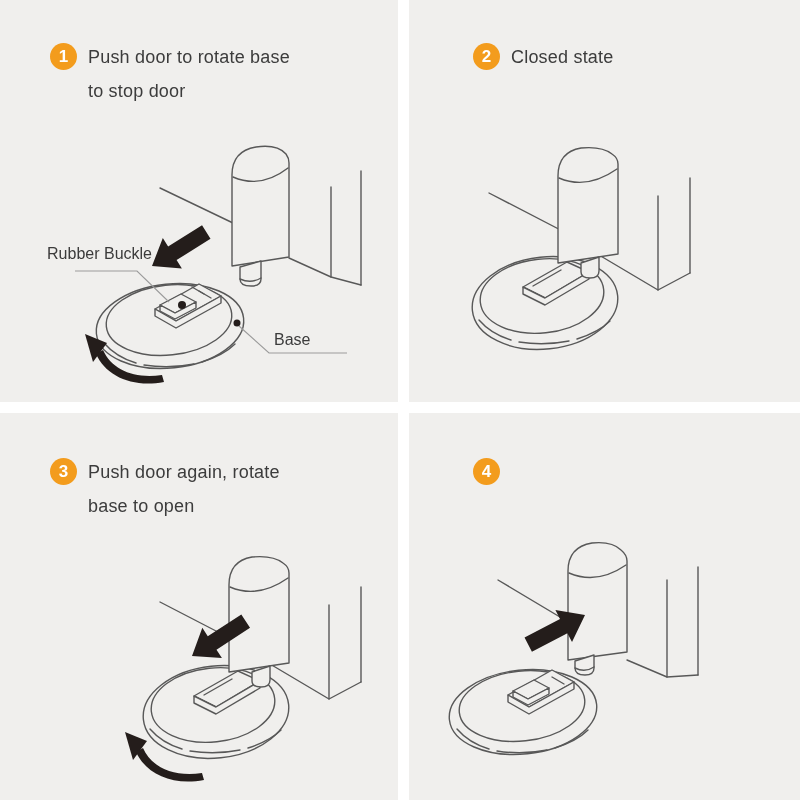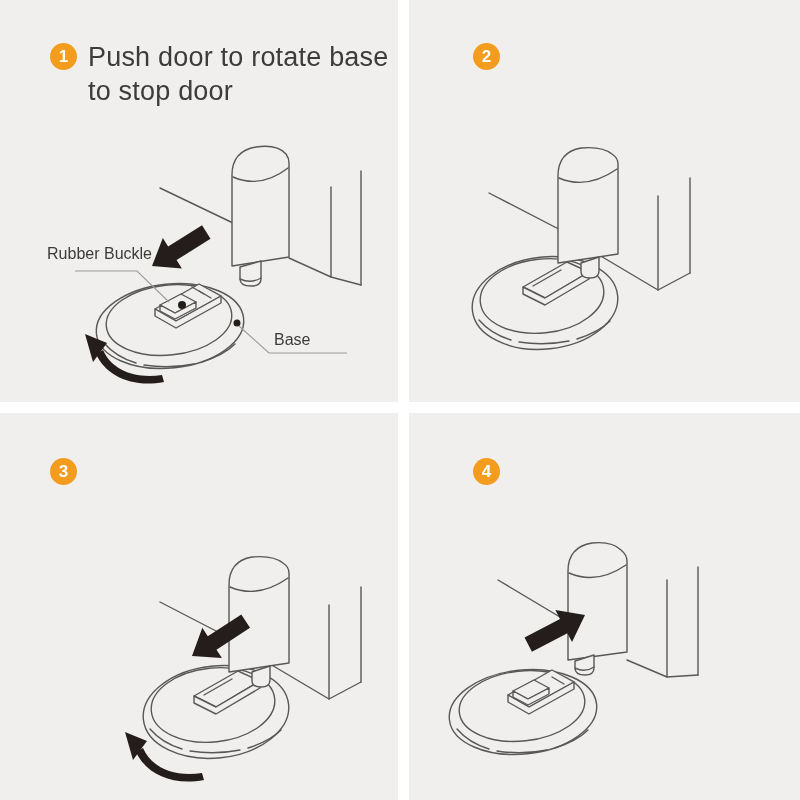--- a/index.html
+++ b/index.html
@@ -15,21 +15,21 @@
     column-gap:11px;row-gap:11px;background:var(--page-bg);
   }
   .panel{position:relative;background:var(--panel-bg);overflow:hidden;}
   .heading{position:absolute;display:flex;gap:11px;align-items:flex-start;z-index:2;}
   .p1 .heading{left:50px;top:40px;}
   .p2 .heading{left:64px;top:40px;}
   .p3 .heading{left:50px;top:42px;}
   .p4 .heading{left:64px;top:42px;}
   .badge{flex:0 0 auto;width:27px;height:27px;border-radius:50%;background:var(--badge-bg);
          color:var(--badge-fg);font-weight:bold;font-size:17px;line-height:27px;text-align:center;margin-top:3px;}
-  .title{font-size:27px;line-height:34px;color:var(--title-color);white-space:pre-line;letter-spacing:.2px;}
+  .title{font-size:18px;line-height:34px;color:var(--title-color);white-space:pre-line;letter-spacing:.2px;}
   svg.scene{position:absolute;left:0;top:0;width:100%;height:100%;z-index:1;}
   .ln{fill:none;stroke:var(--line-color);stroke-width:1.4;stroke-linecap:round;stroke-linejoin:round;}
   .lnf{fill:var(--panel-bg);stroke:var(--line-color);stroke-width:1.4;stroke-linecap:round;stroke-linejoin:round;}
   .dark{fill:var(--dark-color);stroke:none;}
   .leader{fill:none;stroke:var(--leader-color);stroke-width:1.1;}
   .lbl{font-family:"Liberation Sans",sans-serif;font-size:16px;fill:var(--label-color);}
 </style>
 </head>
 <body>
 
@@ -88,20 +88,21 @@
         <text class="lbl" x="152" y="259" text-anchor="end">Rubber Buckle</text>
         <path class="leader" d="M239,326 L269,353 H347"></path>
         <text class="lbl" x="274" y="345">Base</text>
       </g>
     </svg>
   </section>
 
   <section class="panel p2">
     <div class="heading">
       <span class="badge">2</span>
+      <span class="title">Closed state</span>
     </div>
     <svg class="scene" viewBox="0 0 391 402">
       <g>
         <path class="ln" d="M80,193 L165,237"></path>
         <path class="ln" d="M249,196 V290"></path>
         <path class="ln" d="M190,255 L249,290 L281,273"></path>
         <path class="ln" d="M281,178 V273"></path>
       </g>
       <g>
         <ellipse class="lnf" cx="136" cy="303" rx="73" ry="46" transform="rotate(-6 136 303)"></ellipse>
@@ -119,20 +120,22 @@
         <path class="lnf" d="M149,263 V176 Q149,152 172,148 Q193,146 203,154 Q209,158 209,164 V254 Z"></path>
         <path class="ln" d="M150,178 Q178,190 208,169"></path>
         <path class="lnf" d="M172,263 V272 Q172,278 181,278 Q190,278 190,271 V257 Z"></path>
       </g>
     </svg>
   </section>
 
   <section class="panel p3">
     <div class="heading">
       <span class="badge">3</span>
+      <span class="title">Push door again, rotate
+base to open</span>
     </div>
     <svg class="scene" viewBox="0 0 398 387">
       <g transform="translate(80,-4)">
         <g>
           <path class="ln" d="M80,193 L165,237"></path>
           <path class="ln" d="M249,196 V290"></path>
           <path class="ln" d="M190,255 L249,290 L281,273"></path>
           <path class="ln" d="M281,178 V273"></path>
         </g>
         <g>

